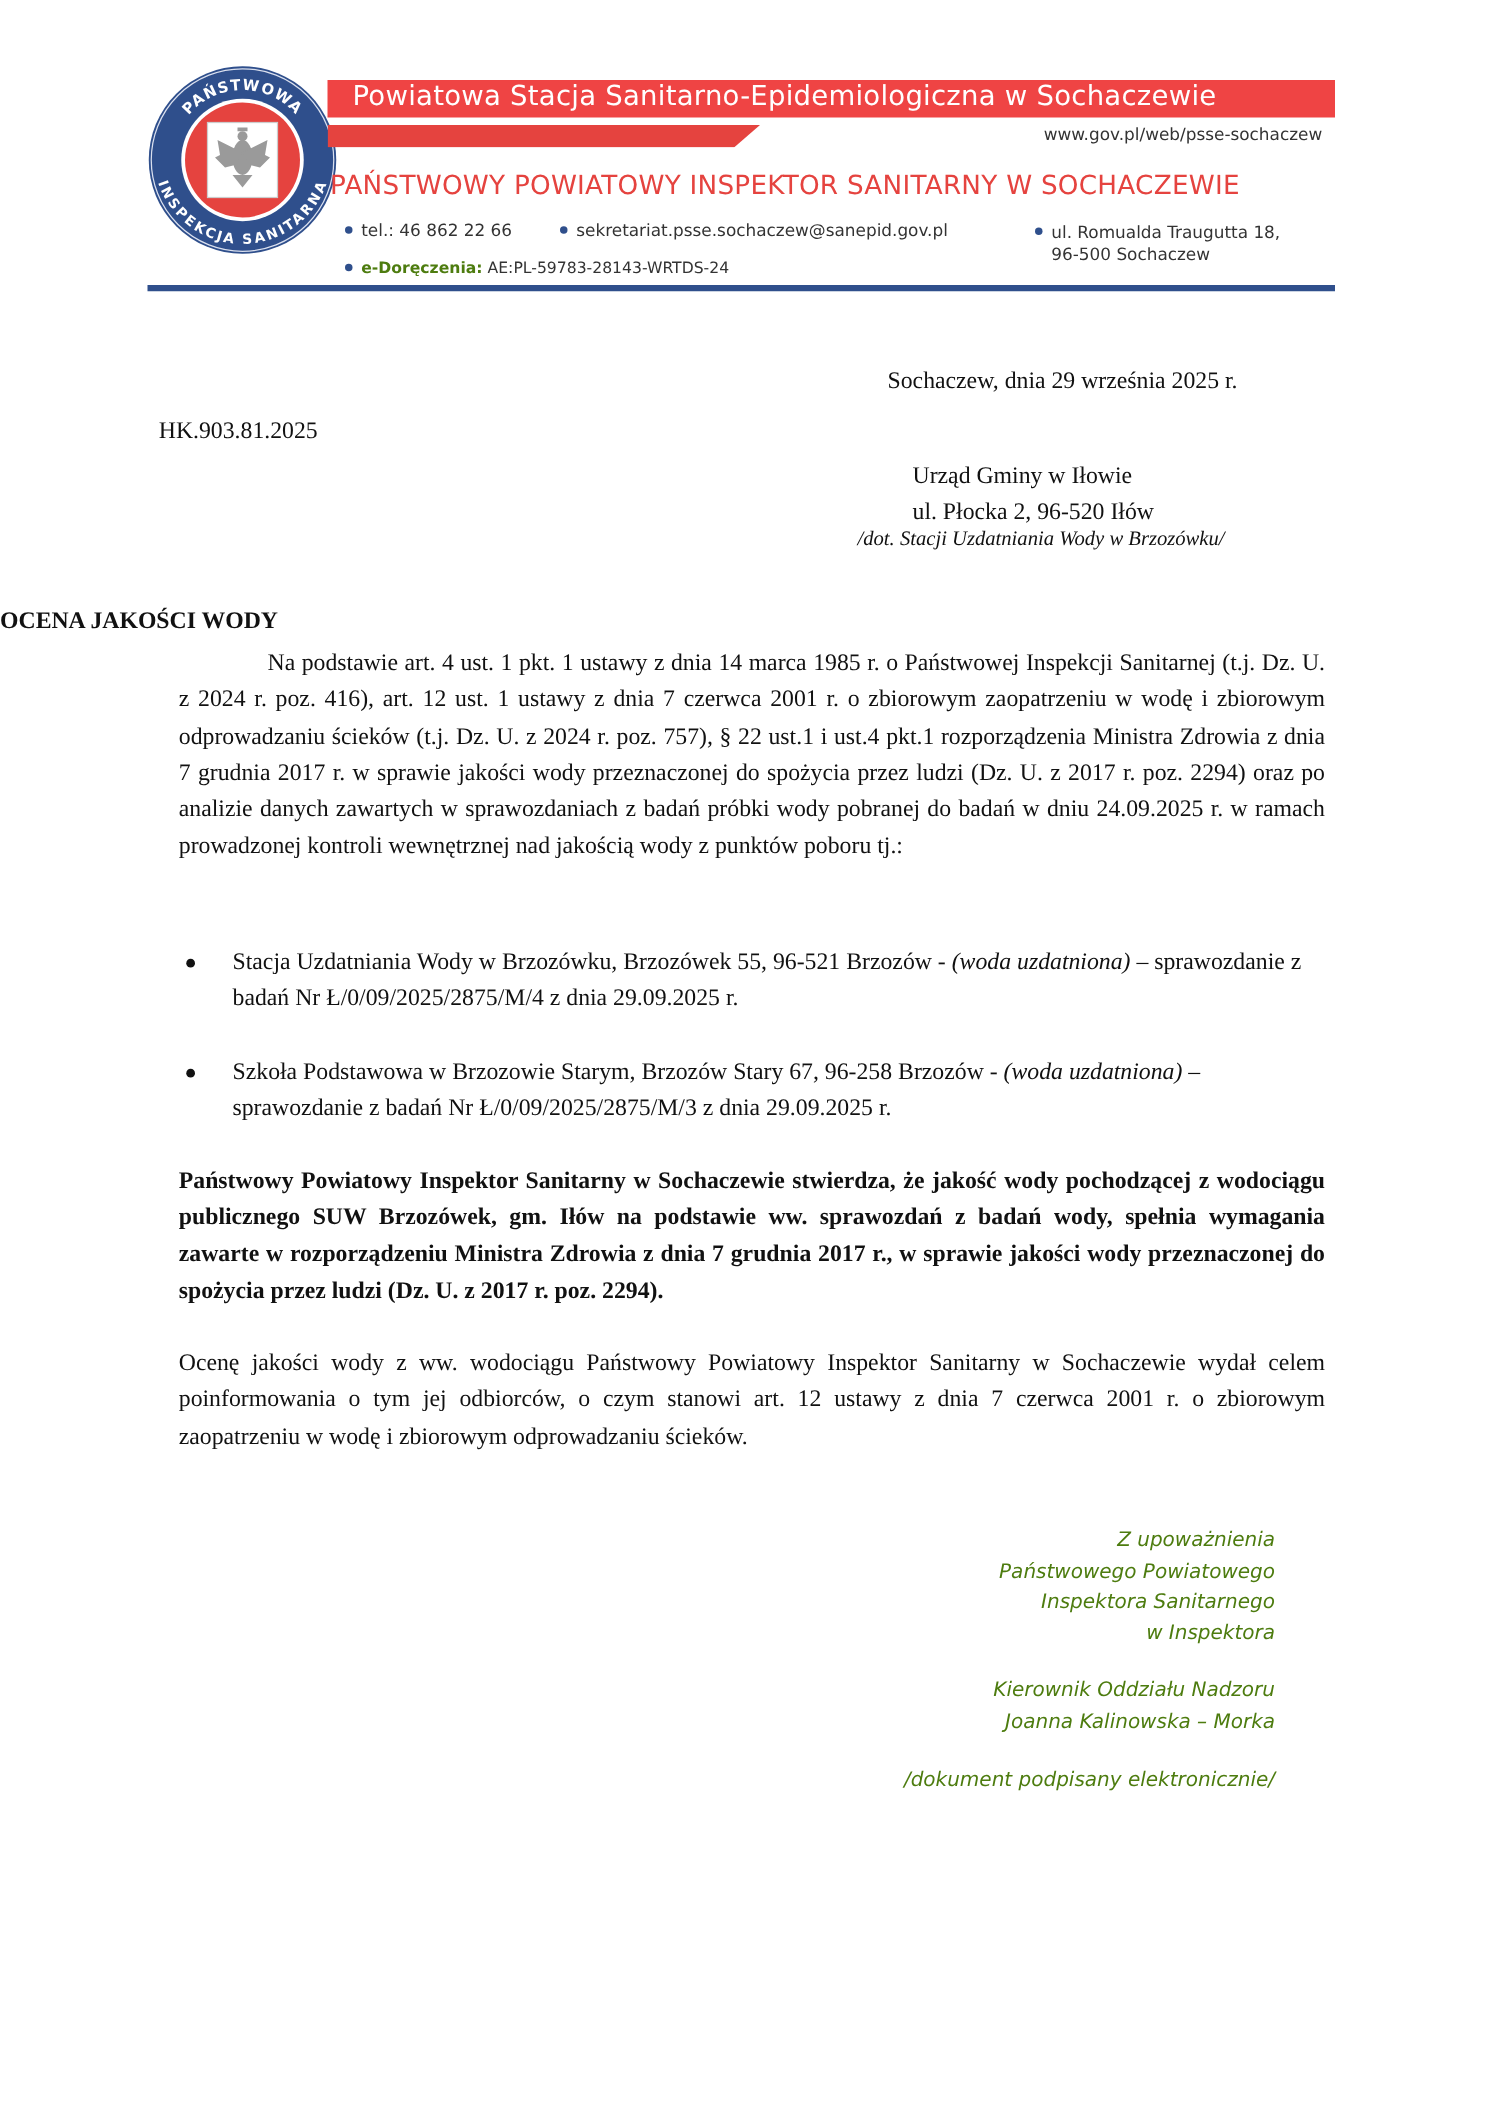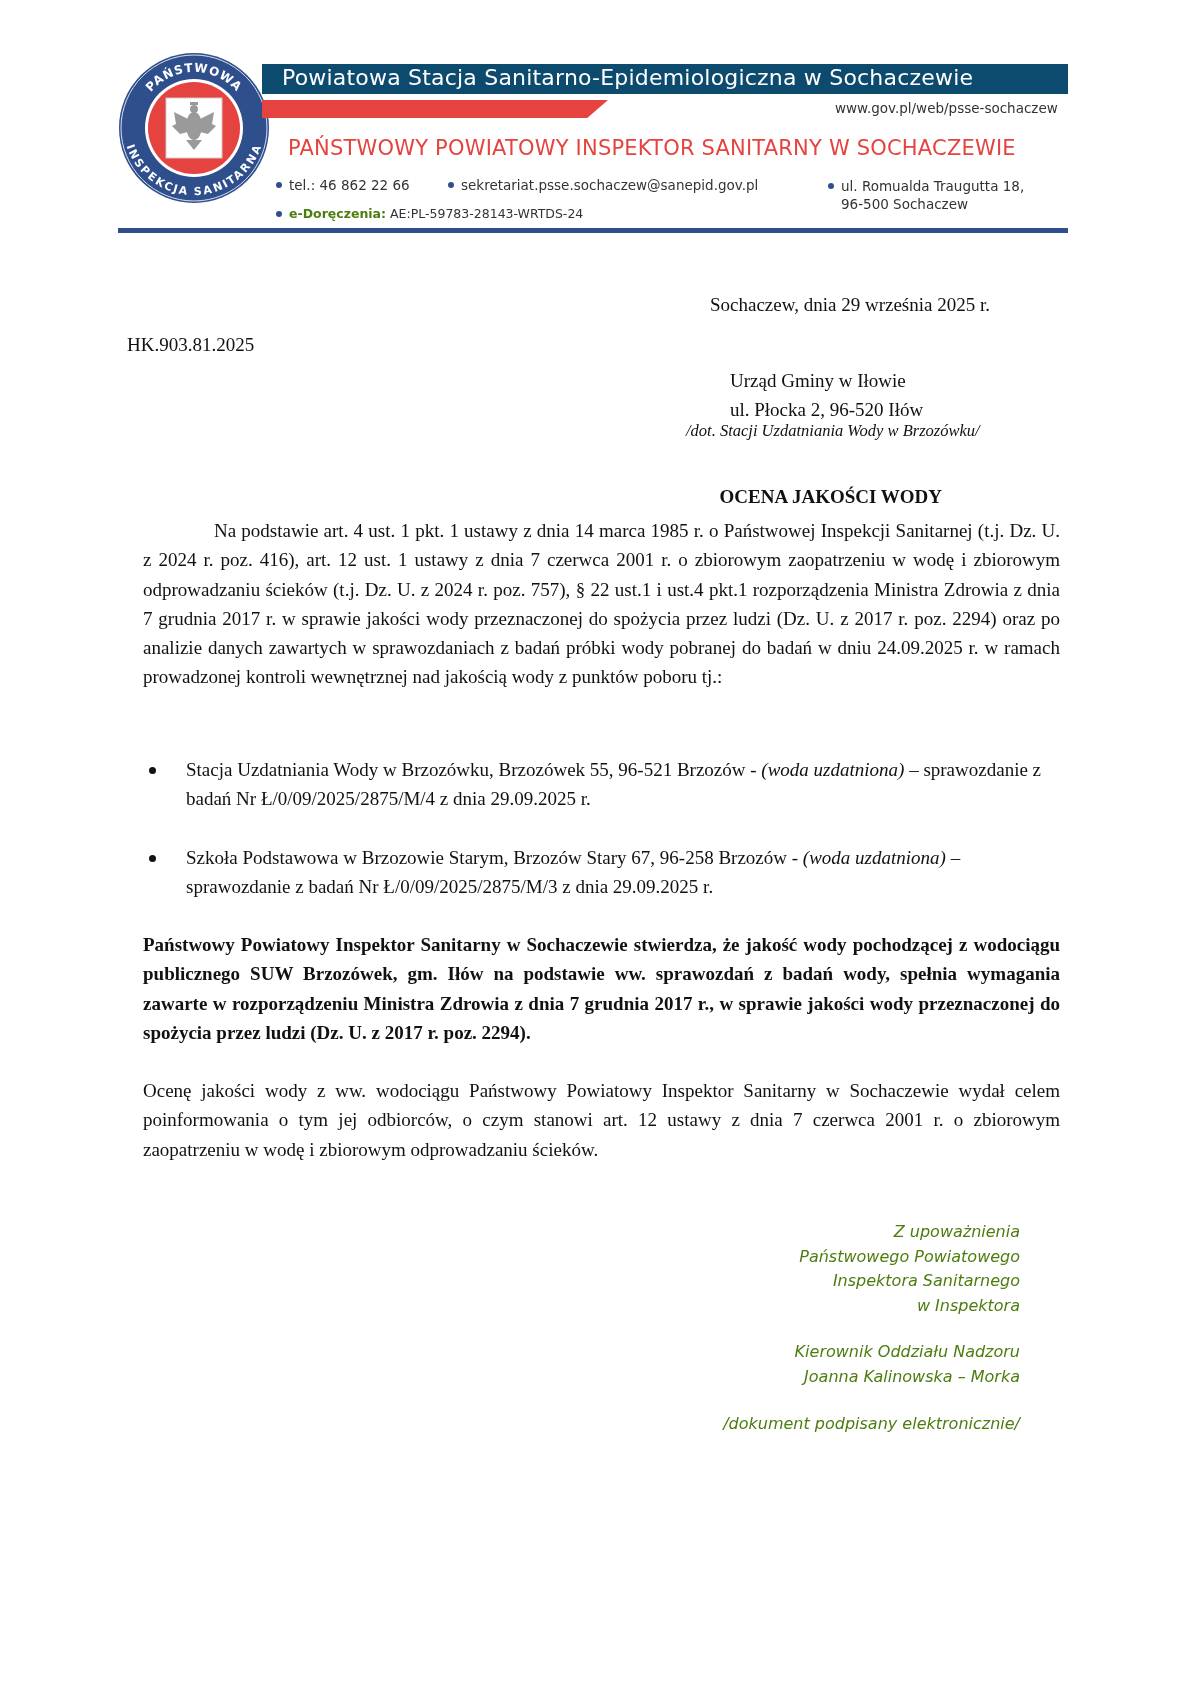--- a/index.html
+++ b/index.html
@@ -1,42 +1,42 @@
 <!DOCTYPE html>
 <html><head>
 <meta charset="utf-8">
 <style>
   html, body { margin: 0; padding: 0; background: #ffffff; }
   body { width: 1191px; height: 1684px; position: relative; overflow: hidden; font-family: "Liberation Serif", serif; color: #111; }
 
   
   .header { position: absolute; left: 0; top: 0; width: 1191px; height: 240px; }
   .logo { position: absolute; left: 118px; top: 52px; width: 152px; height: 152px; }
-  .band-blue { position: absolute; left: 262px; top: 64px; width: 806px; height: 30px; background: #0c4a6e; }
+  .band-blue { position: absolute; left: 262px; top: 64px; width: 806px; height: 30px; background: #ef4444; }
   .band-blue span { position: absolute; left: 20px; top: 1px; font-family: "DejaVu Sans", sans-serif; font-size: 22px; color: #ffffff; letter-spacing: 0.2px; white-space: nowrap; }
   .band-red { position: absolute; left: 262px; top: 100px; width: 346px; height: 18px; background: #e5433f; clip-path: polygon(0 0, 100% 0, 94% 100%, 0 100%); }
   .url { position: absolute; left: 835px; top: 100px; font-family: "DejaVu Sans", sans-serif; font-size: 13.5px; color: #333; white-space: nowrap; }
-  .inspector { position: absolute; left: 264px; top: 136px; font-family: "DejaVu Sans", sans-serif; font-size: 21px; color: #e5433f; letter-spacing: 0.2px; white-space: nowrap; padding-left: 24px; }
+  .inspector { position: absolute; left: 264px; top: 136px; font-family: "DejaVu Sans", sans-serif; font-size: 21px; color: #e5433f; letter-spacing: 0.2px; white-space: nowrap; }
   .contact { position: absolute; font-family: "DejaVu Sans", sans-serif; font-size: 13.5px; color: #333; white-space: nowrap; }
   .contact .dot { display: inline-block; width: 6px; height: 6px; border-radius: 50%; background: #2f4f8c; margin-right: 7px; vertical-align: middle; position: relative; top: -1px; }
   .contact b { color: #4d7c0f; }
   .c-tel { left: 276px; top: 177px; text-align: center; }
   .c-mail { left: 448px; top: 177px; }
   .c-addr { left: 828px; top: 177px; line-height: 18px; }
   .c-addr .l2 { padding-left: 13px; }
   .c-edor { left: 276px; top: 206px; font-size: 12.5px; }
   .band-bottom { position: absolute; left: 118px; top: 228px; width: 950px; height: 5px; background: #2f4f8c; }
 
   
   .t { position: absolute; font-size: 19px; line-height: 30px; white-space: nowrap; }
   .date { left: 710px; top: 290px; }
   .ref { left: 127px; top: 330px; }
   .addr { left: 686px; top: 366px; font-weight: normal; line-height: 29px; margin-left: 44px; }
   .addr-note { left: 686px; top: 416px; font-style: italic; font-size: 16.5px; }
-  .title { left: 0; width: 942px; text-align: right; top: 482px; font-weight: bold; }
+  .title { left: 0; width: 942px; text-align: left; top: 482px; font-weight: bold; }
   .para { position: absolute; left: 143px; width: 917px; font-size: 19px; line-height: 29.3px; text-align: justify; }
   .p1 { top: 516px; text-indent: 71px; }
   .bullets { position: absolute; left: 143px; width: 917px; font-size: 19px; line-height: 29.3px; }
   .bullet { position: absolute; left: 0; width: 917px; }
   .bullet .b-dot { position: absolute; left: 6px; top: 12px; width: 7px; height: 7px; border-radius: 50%; background: #111; }
   .bullet .b-text { margin-left: 43px; display: block; }
   .b1 { top: 755px; }
   .b2 { top: 843px; }
   .p2 { top: 930px; font-weight: bold; }
   .p3 { top: 1076px; }

